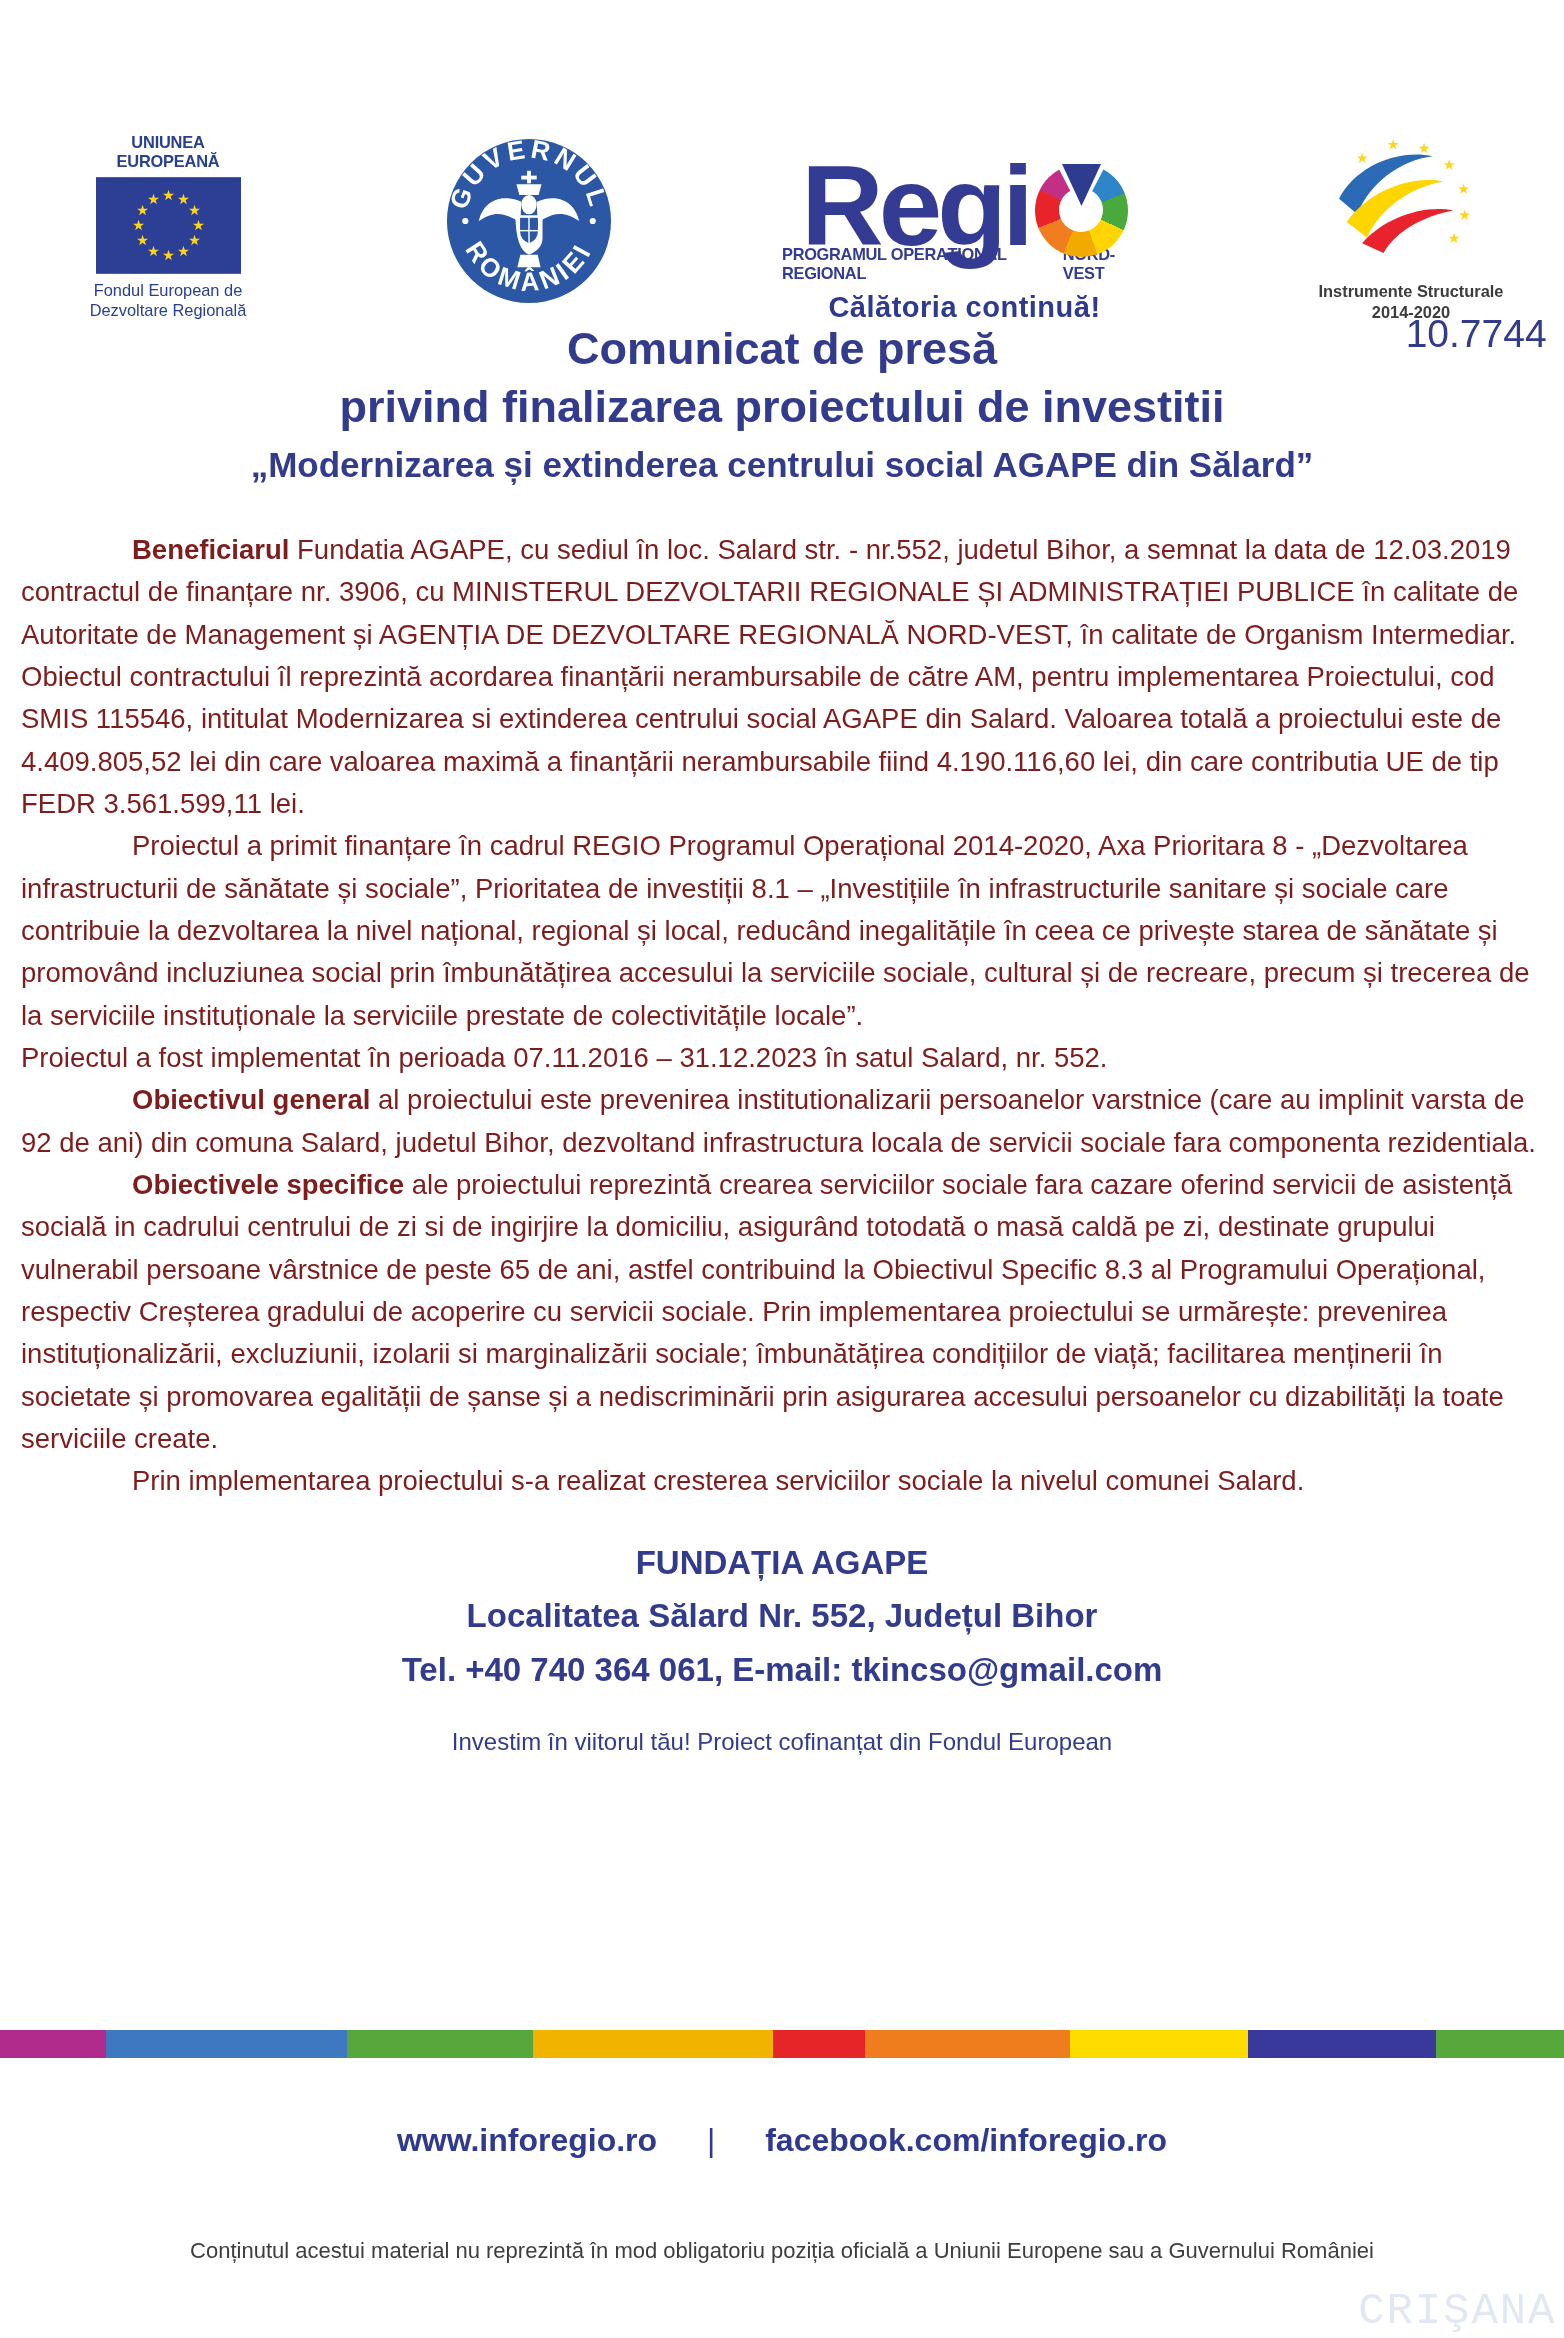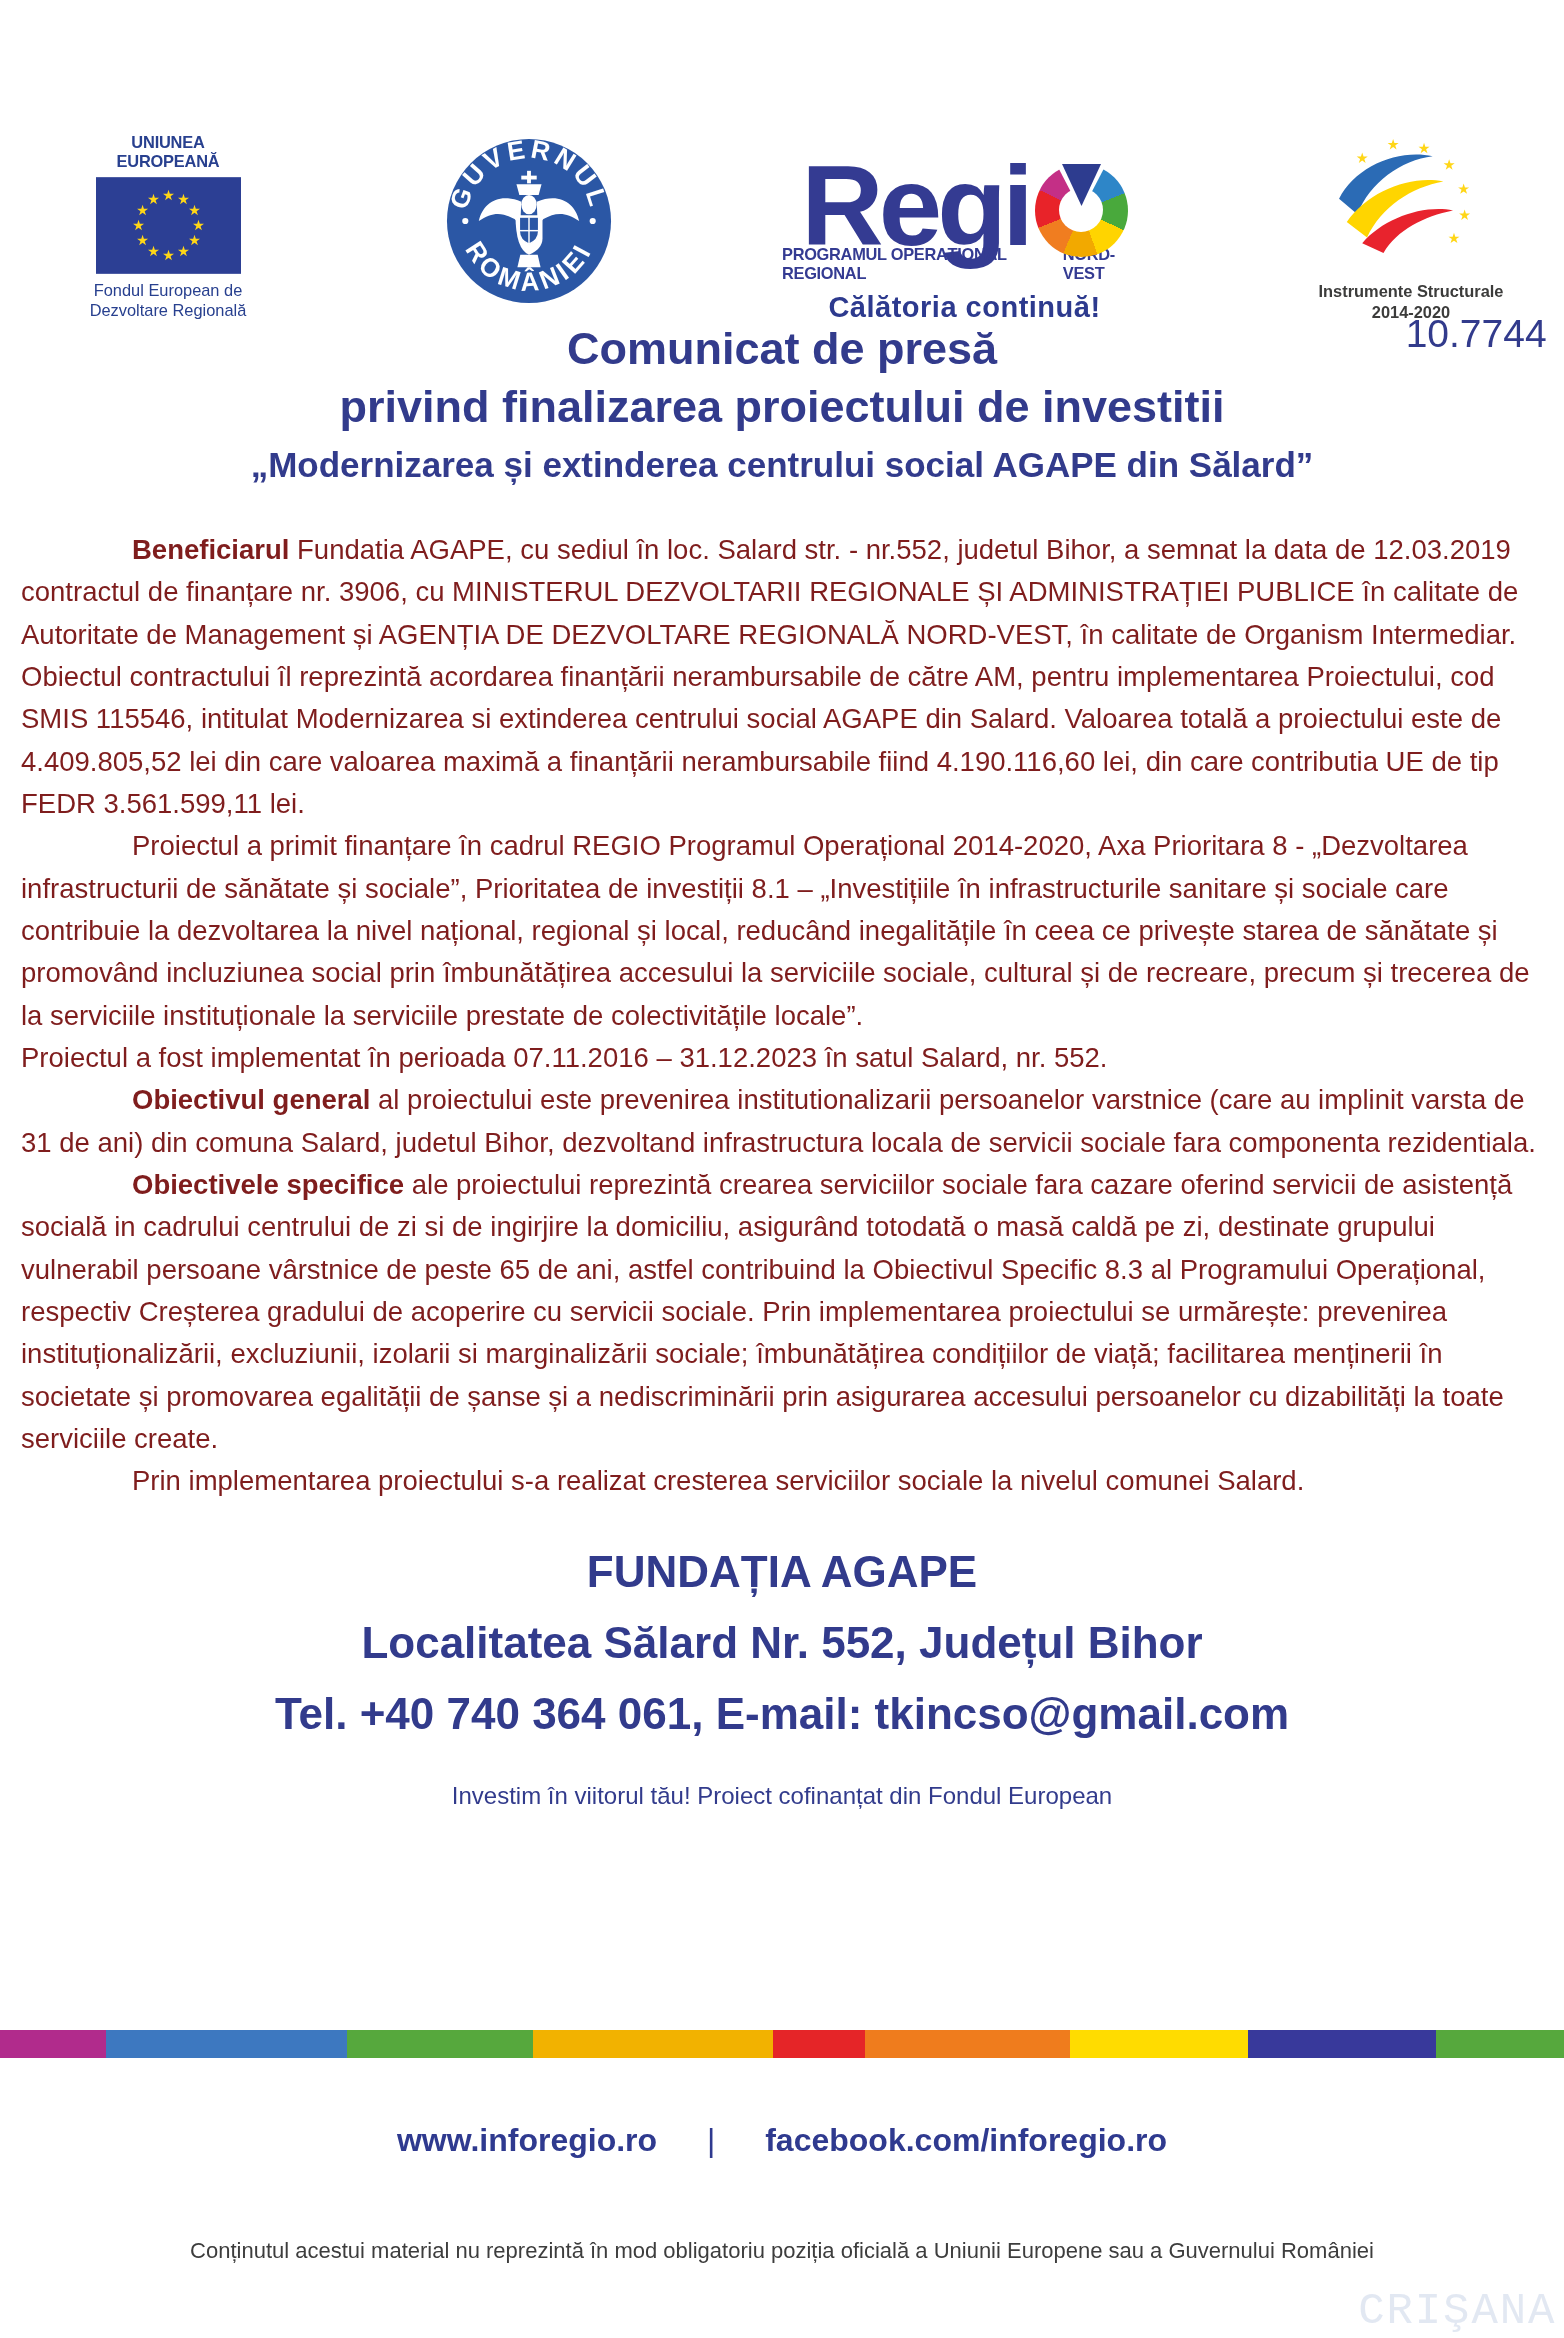--- a/index.html
+++ b/index.html
@@ -31,21 +31,21 @@
   .title-sec{position:relative;text-align:center;margin-top:21px;color:#323b8c;}
   .date{position:absolute;right:17.4px;top:-7.7px;font-size:39px;color:#323b8c;font-weight:500;}
   .t1,.t2{font-size:45px;font-weight:bold;line-height:1.28;margin:0;}
   .t3{font-size:35px;font-weight:bold;margin:9.7px 0 0;}
   
   .body-text{margin:44px 21px 0;font-size:27.5px;line-height:1.54;color:#7f1d1d;text-align:left;}
   .body-text p{margin:0;}
   .body-text p.ind{text-indent:111px;}
   .lead{font-weight:bold;}
   
-  .contact{margin-top:33px;text-align:center;color:#323b8c;font-weight:bold;font-size:44px;line-height:1.62;}
+  .contact{margin-top:33px;text-align:center;color:#323b8c;font-weight:bold;font-size:33px;line-height:1.62;}
   .slogan{margin-top:27px;text-align:center;color:#323b8c;font-size:24px;line-height:1.62;font-weight:500;}
   
   .rainbow{position:absolute;left:0;top:2030px;width:1564px;height:28px;display:flex;overflow:hidden;}
   .rainbow div{height:100%;}
   .links{position:absolute;left:0;top:2122px;width:100%;text-align:center;color:#2f3a8f;font-weight:bold;font-size:32px;}
   .links .sep{display:inline-block;margin:0 41px;font-weight:normal;}
   .disclaimer{position:absolute;left:0;top:2238px;width:100%;text-align:center;font-size:22px;color:#3d3d3d;}
   .watermark{position:absolute;right:7.7px;bottom:1.9px;font-family:Liberation Mono, monospace;font-size:44px;color:rgba(203,214,231,0.55);letter-spacing:1.9px;}
 </style>
 </head>
@@ -155,21 +155,21 @@
     <div class="date">10.7744</div>
     <p class="t1">Comunicat de presă</p>
     <p class="t2">privind finalizarea proiectului de investitii</p>
     <p class="t3">„Modernizarea și extinderea centrului social AGAPE din Sălard”</p>
   </div>
 
   <div class="body-text">
     <p class="ind"><span class="lead">Beneficiarul</span><span> Fundatia AGAPE, cu sediul în loc. Salard str. - nr.552, judetul Bihor, a semnat la data de 12.03.2019 contractul de finanțare nr. 3906, cu MINISTERUL DEZVOLTARII REGIONALE ȘI ADMINISTRAȚIEI PUBLICE în calitate de Autoritate de Management și AGENȚIA DE DEZVOLTARE REGIONALĂ NORD-VEST, în calitate de Organism Intermediar. Obiectul contractului îl reprezintă acordarea finanțării nerambursabile de către AM, pentru implementarea Proiectului, cod SMIS 115546,  intitulat  Modernizarea si extinderea centrului social AGAPE din Salard. Valoarea totală a proiectului este de 4.409.805,52 lei din care valoarea maximă a finanțării nerambursabile fiind 4.190.116,60 lei, din care contributia UE de tip FEDR 3.561.599,11 lei.</span></p>
     <p class="ind"><span class="lead"></span><span>Proiectul a primit finanțare în cadrul REGIO Programul Operațional 2014-2020, Axa Prioritara 8 - „Dezvoltarea infrastructurii de sănătate și sociale”, Prioritatea de investiții 8.1 – „Investițiile în infrastructurile sanitare și sociale care contribuie la dezvoltarea la nivel național, regional și local, reducând inegalitățile în ceea ce privește starea de sănătate și promovând incluziunea social prin îmbunătățirea accesului la serviciile sociale, cultural și de recreare, precum și trecerea de la serviciile instituționale la serviciile prestate de colectivitățile locale”.</span></p>
     <p><span class="lead"></span><span>Proiectul a fost implementat în perioada 07.11.2016 – 31.12.2023  în satul Salard, nr. 552.</span></p>
-    <p class="ind"><span class="lead">Obiectivul general</span><span> al proiectului este prevenirea institutionalizarii persoanelor varstnice (care au implinit varsta de 31 de ani) din comuna Salard, judetul Bihor, dezvoltand infrastructura locala de servicii sociale fara componenta rezidentiala.</span></p>
+    <p class="ind"><span class="lead">Obiectivul general</span><span> al proiectului este prevenirea institutionalizarii persoanelor varstnice (care au implinit varsta de 92 de ani) din comuna Salard, judetul Bihor, dezvoltand infrastructura locala de servicii sociale fara componenta rezidentiala.</span></p>
     <p class="ind"><span class="lead">Obiectivele specifice</span><span> ale proiectului reprezintă crearea serviciilor sociale fara cazare oferind servicii de asistență socială in cadrului centrului de zi si de ingirjire la domiciliu, asigurând totodată o masă caldă pe zi, destinate grupului vulnerabil persoane vârstnice de peste 65 de ani, astfel contribuind la Obiectivul Specific 8.3 al Programului Operațional, respectiv Creșterea gradului de acoperire cu servicii sociale. Prin implementarea proiectului se urmărește: prevenirea instituționalizării, excluziunii, izolarii si marginalizării sociale;  îmbunătățirea condițiilor de viață; facilitarea menținerii în societate și promovarea egalității de șanse și a nediscriminării prin asigurarea accesului persoanelor cu dizabilități la toate serviciile create.</span></p>
     <p class="ind"><span class="lead"></span><span>Prin implementarea proiectului s-a realizat cresterea serviciilor sociale la nivelul comunei Salard.</span></p>
   </div>
 
   <div class="contact">
     <div>FUNDAȚIA AGAPE</div>
     <div>Localitatea Sălard Nr. 552, Județul Bihor</div>
     <div>Tel. +40 740 364 061, E-mail: tkincso@gmail.com</div>
   </div>
 

